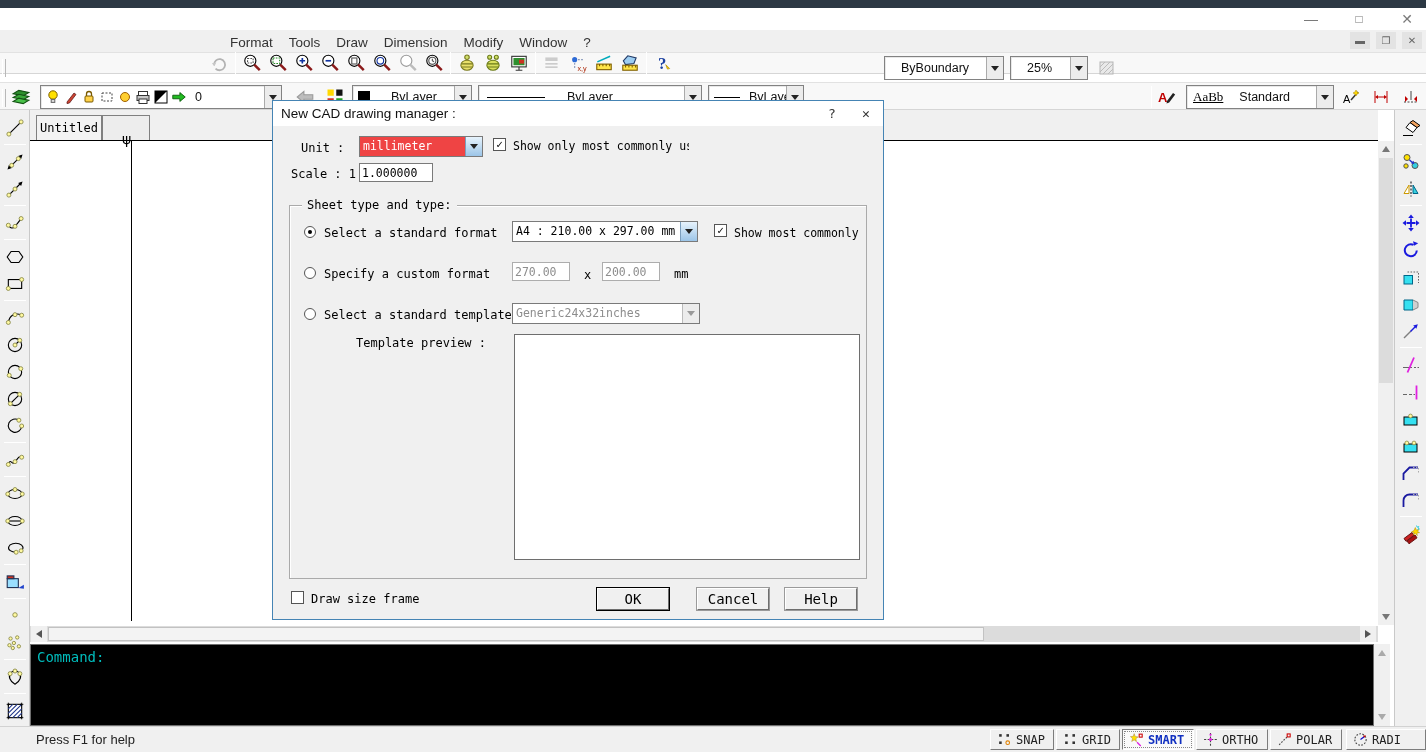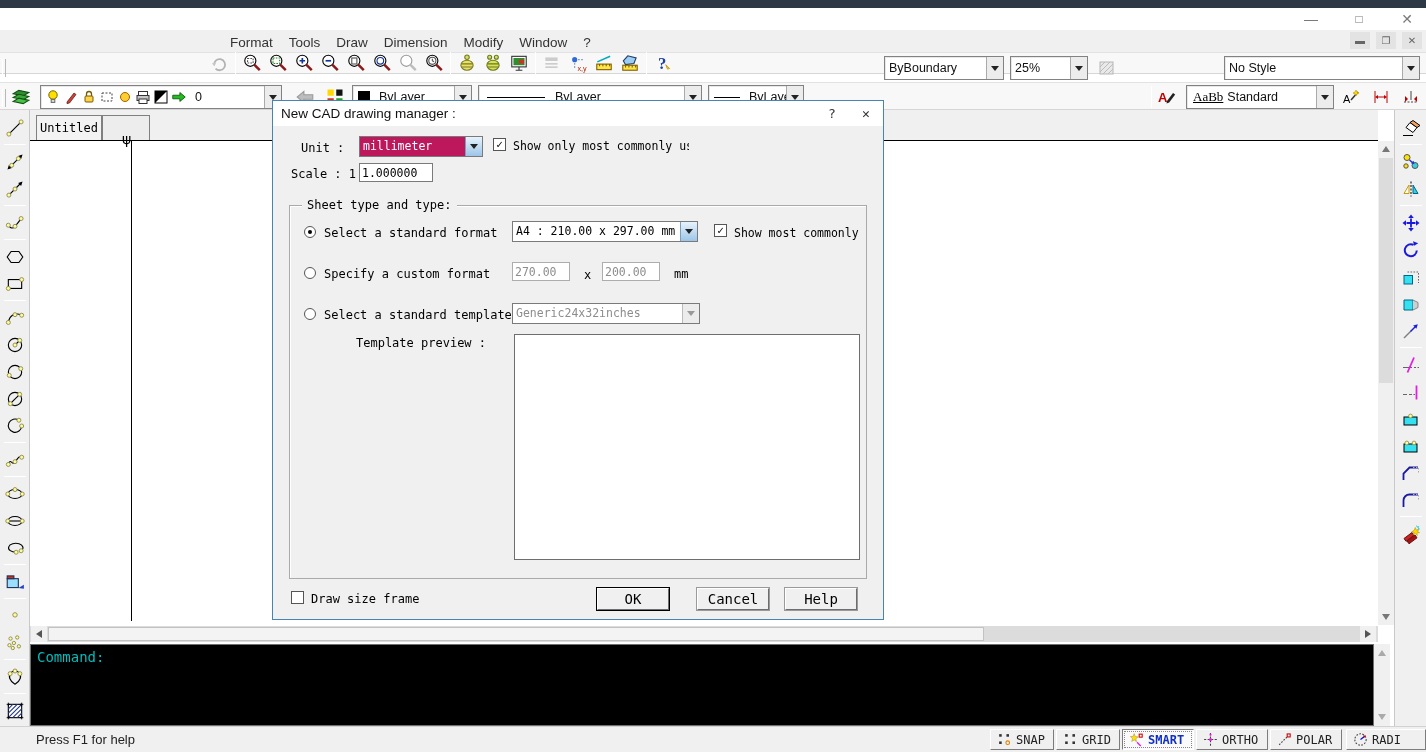--- a/index.html
+++ b/index.html
@@ -22,21 +22,21 @@
   #row3{top:82px;height:28px}
   .strip{display:flex;align-items:center;height:100%}
   .tbtn{width:26px;height:24px;display:flex;align-items:center;justify-content:center;flex:0 0 auto}
   .tbtn svg{width:20px;height:20px}
   .sep{width:1px;height:22px;background:#c6c6c6;border-right:1px solid #fff;margin:0 3px;flex:0 0 auto}
   .vsep{height:1px;width:22px;background:#c6c6c6;border-bottom:1px solid #fff;margin:3px 0}
   .grip{position:absolute;left:2px;top:6px;width:4px;height:18px;
     border-left:1px solid #fff;border-right:1px solid #b8b8b8}
   .ccombo{display:flex;align-items:center;background:#fff;height:24px;
     border:1px solid #828282;box-shadow:inset 1px 1px 0 #e8e8e8}
-  .ccombo .txt{flex:1;font-size:12.5px;color:#111;padding:0 4px;white-space:nowrap;overflow:hidden}
+  .ccombo .txt{flex:1;font-size:12.5px;color:#111;padding:0 16px;white-space:nowrap;overflow:hidden}
   .ddb{width:17px;height:100%;background:#ececec;border-left:1px solid #aaa;
     display:flex;align-items:center;justify-content:center}
   .tri{width:0;height:0;border-left:4px solid transparent;border-right:4px solid transparent;
     border-top:5px solid #222}
   .line-sample{display:inline-block;width:58px;height:1px;background:#000;margin-right:6px}
   .swatch{display:inline-block;width:12px;height:12px;background:#000;margin-right:5px}
   
   #tabrow{left:30px;top:110px;width:1348px;height:30px;background:#f0f0f0}
   .tab{position:absolute;bottom:0;height:25px;border:1px solid #808080;border-bottom:none;
     background:#f3f3f3;font-family:"DejaVu Sans Mono",monospace;font-size:12px;color:#000;
@@ -88,21 +88,21 @@
   .dlbl.clip{overflow:hidden}
   .dinput{position:absolute;background:#fff;border:1px solid #7a7a7a;
     font-family:"DejaVu Sans Mono",monospace;font-size:11.5px;color:#000;padding:2px 2px;white-space:nowrap;overflow:hidden}
   .dinput.dis{color:#8d8d8d;border-color:#adadad}
   .dcombo{position:absolute;background:#fff;border:1px solid #7a7a7a;display:flex;height:21px}
   .dcombo .dtxt{flex:1;font-size:11.5px;padding:2px 3px;white-space:nowrap;overflow:hidden;color:#000}
   .dcombo .dd{width:17px;border-left:1px solid #7b9ebd;
     background:linear-gradient(#e7f3fc,#9cc5e8);display:flex;align-items:center;justify-content:center}
   .dcombo.dis .dtxt{color:#8d8d8d}
   .dcombo.dis .dd{background:#ececec;border-left:1px solid #bbb}
-  .dcombo.hl .dtxt{background:#be185d;color:#fff}
+  .dcombo.hl .dtxt{background:#ef4444;color:#fff}
   .cbx{position:absolute;width:13px;height:13px;background:#fff;border:1px solid #555;
     font-size:11px;line-height:11px;text-align:center;color:#000;font-weight:bold}
   .radio{position:absolute;width:12px;height:12px;border-radius:50%;background:#fff;border:1px solid #555}
   .radio.sel::after{content:'';position:absolute;left:3px;top:3px;width:4px;height:4px;border-radius:50%;background:#000}
   #grp{position:absolute;left:16px;top:104px;width:578px;height:374px;border:1px solid #aaa;
     box-shadow:1px 1px 0 #fff inset}
   #grp-legend{position:absolute;left:12px;top:-8px;background:#f0f0f0;padding:0 5px;font-size:12px}
   #preview{position:absolute;left:224px;top:128px;width:346px;height:226px;background:#fff;border:1px solid #6e6e6e}
   .dbtn{position:absolute;width:72px;height:22px;background:#f0f0f0;
     border:1px solid;border-color:#fff #6e6e6e #6e6e6e #fff;box-shadow:0 0 0 1px #9a9a9a;
@@ -280,28 +280,20 @@
           <span class="tri"></span>
         </span>
     </div>
     <span class="tbtn">
       <svg viewBox="0 0 20 20">
           <rect x="3" y="4" width="13" height="12" fill="#e9e9e9" stroke="#b5b5b5"></rect>
           <path d="M3 9l5-5M3 14l10-10M6 16l10-10M11 16l5-5" stroke="#bbb"></path>
         </svg>
     </span>
   </div>
-  <div class="abs" style="right:6px;top:3px">
-    <div class="ccombo" style="width:196px">
-      <span class="txt">No Style</span>
-      <span class="ddb">
-          <span class="tri"></span>
-        </span>
-    </div>
-  </div>
 </div>
 
 <div class="abs trow" id="row3">
   <div class="grip"></div>
   <span class="tbtn abs" style="left:8px;top:2px">
     <svg viewBox="0 0 18 18">
         <path d="M2 6l5-3 9 2-5 3z" fill="#2d8f2d" stroke="#145214"></path>
         <path d="M2 9.5l5-3 9 2-5 3z" fill="#3aa83a" stroke="#145214"></path>
         <path d="M2 13l5-3 9 2-5 3z" fill="#49c249" stroke="#145214"></path>
       </svg>

